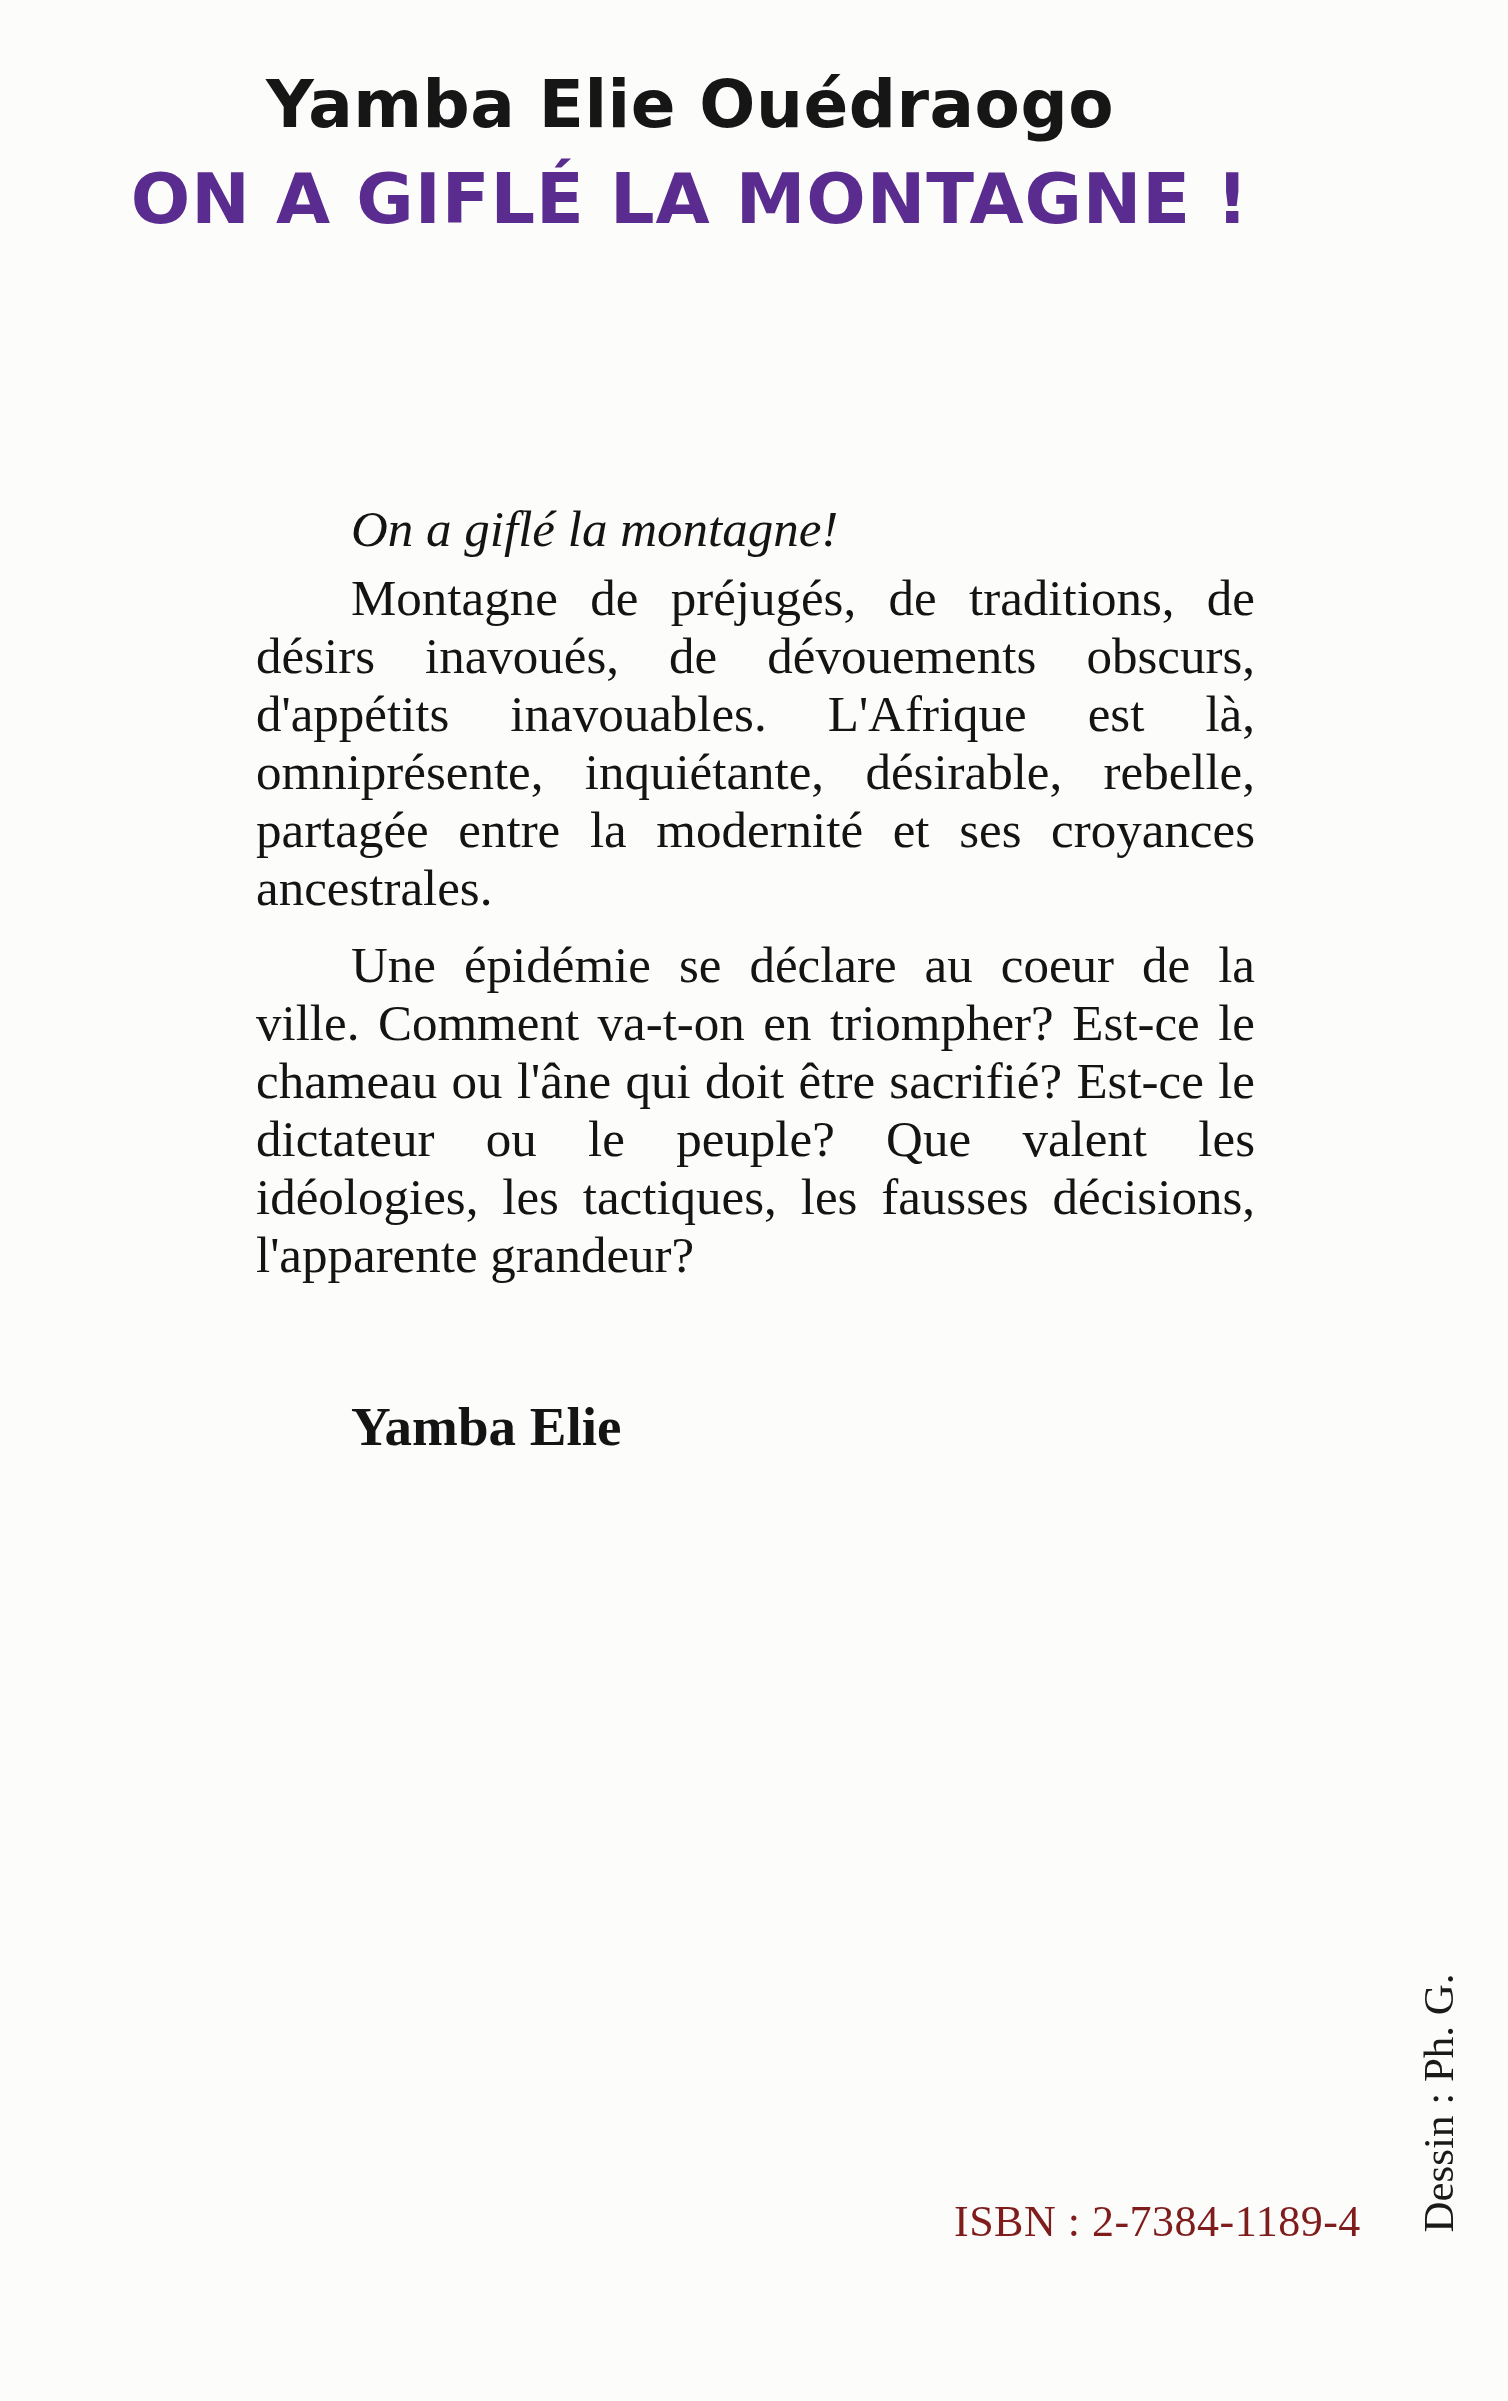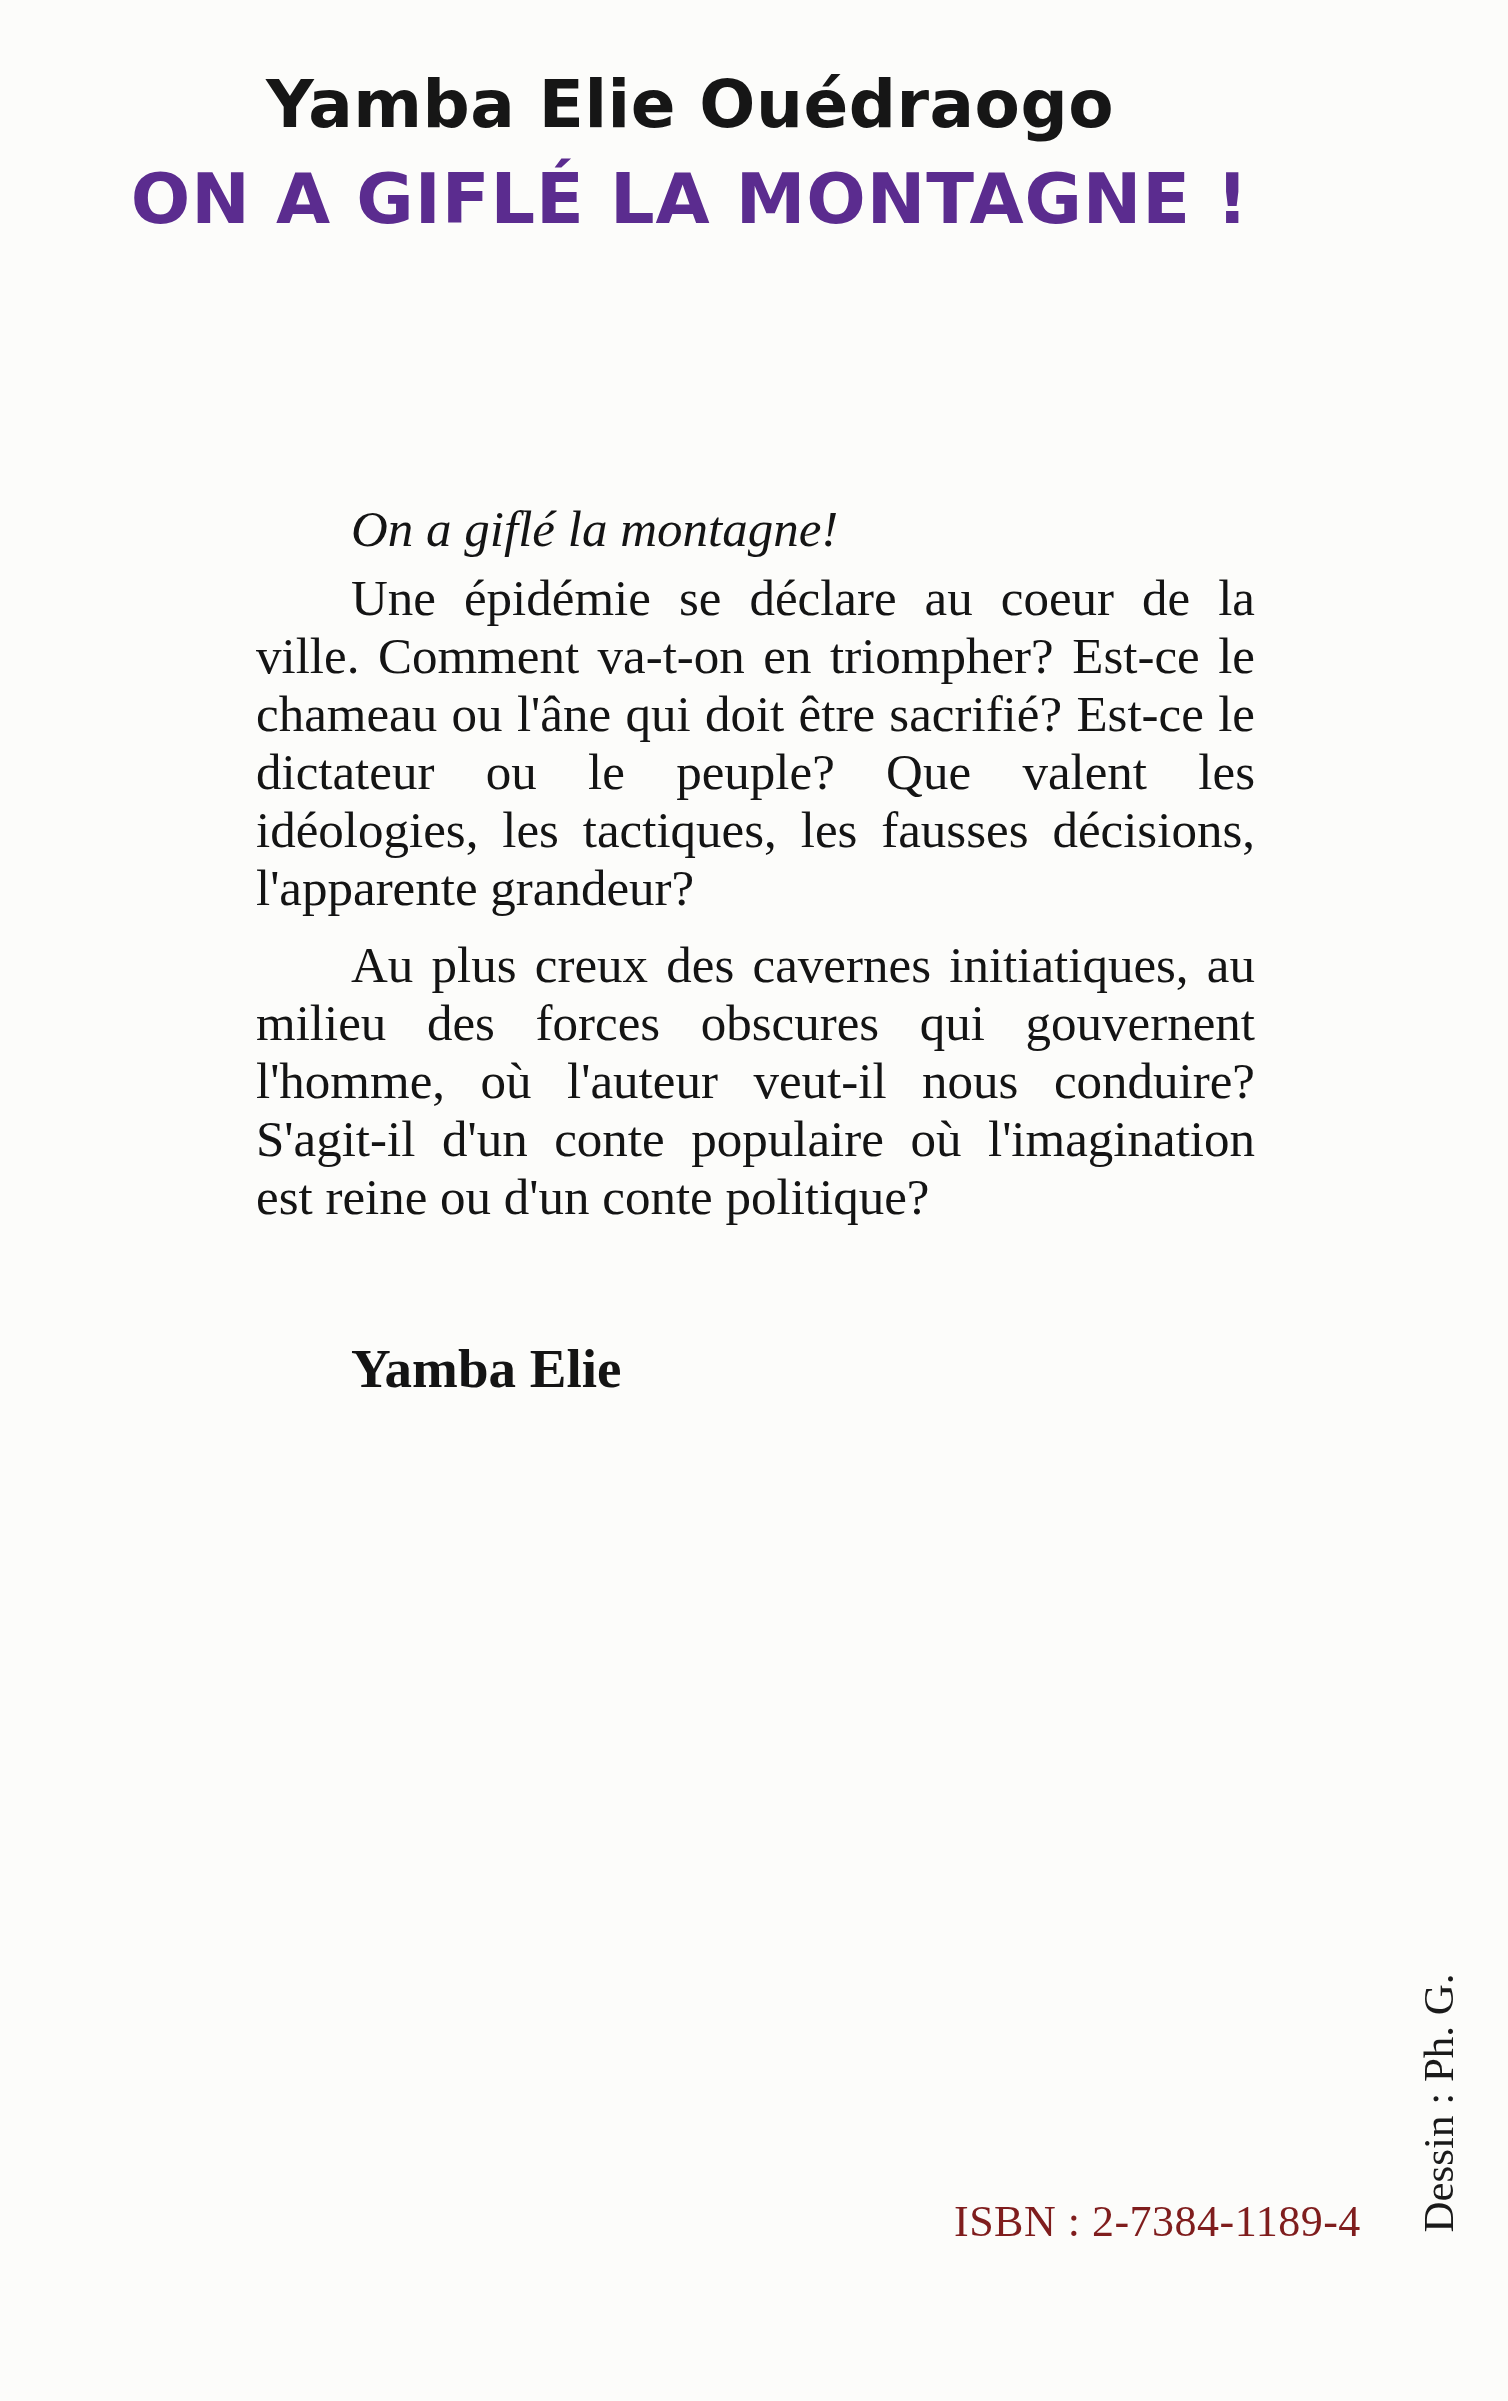--- a/index.html
+++ b/index.html
@@ -108,22 +108,22 @@
 <body style="background: rgb(252, 252, 250);">
 
 <div class="page">
 
   <div class="author-heading">Yamba Elie Ouédraogo</div>
 
   <div class="book-title" style="color: rgb(91, 44, 143);">ON A GIFLÉ LA MONTAGNE !</div>
 
   <div class="synopsis">
     <p class="lead-quote">On a giflé la montagne!</p>
+    <p class="para">Montagne de préjugés, de traditions, de désirs inavoués, de dévouements obscurs, d'appétits inavouables. L'Afrique est là, omniprésente, inquiétante, désirable, rebelle, partagée entre la modernité et ses croyances ancestrales.</p>
     <p class="para">Une épidémie se déclare au coeur de la ville. Comment va-t-on en triompher? Est-ce le chameau ou l'âne qui doit être sacrifié? Est-ce le dictateur ou le peuple? Que valent les idéologies, les tactiques, les fausses décisions, l'apparente grandeur?</p>
-    <p class="para">Au plus creux des cavernes initiatiques, au milieu des forces obscures qui gouvernent l'homme, où l'auteur veut-il nous conduire? S'agit-il d'un conte populaire où l'imagination est reine ou d'un conte politique?</p>
   </div>
 
   <div class="bio">
     <div class="bio-name-line-1">Yamba Elie</div>
   </div>
 
   <div class="drawing-credit">Dessin : Ph. G.</div>
 
   <div class="isbn">ISBN : 2-7384-1189-4</div>
 

